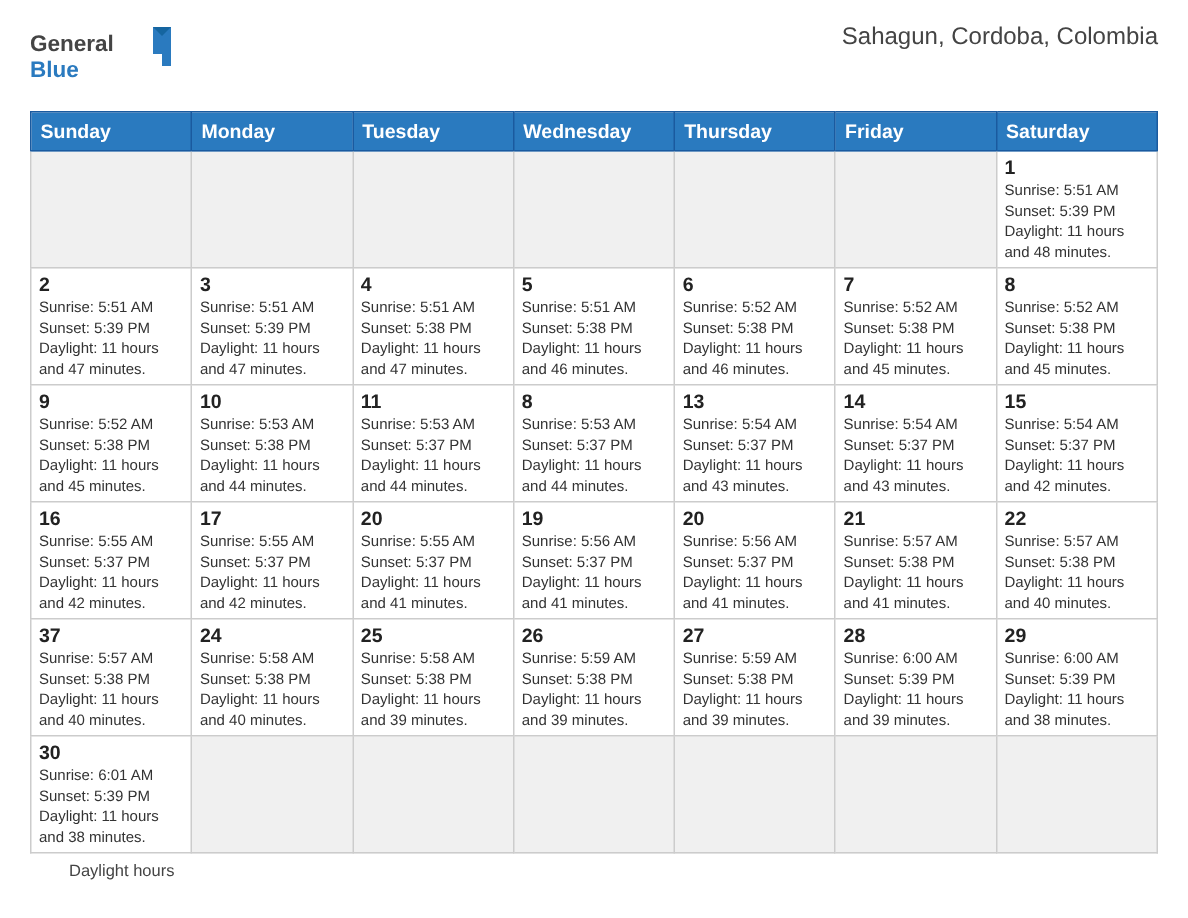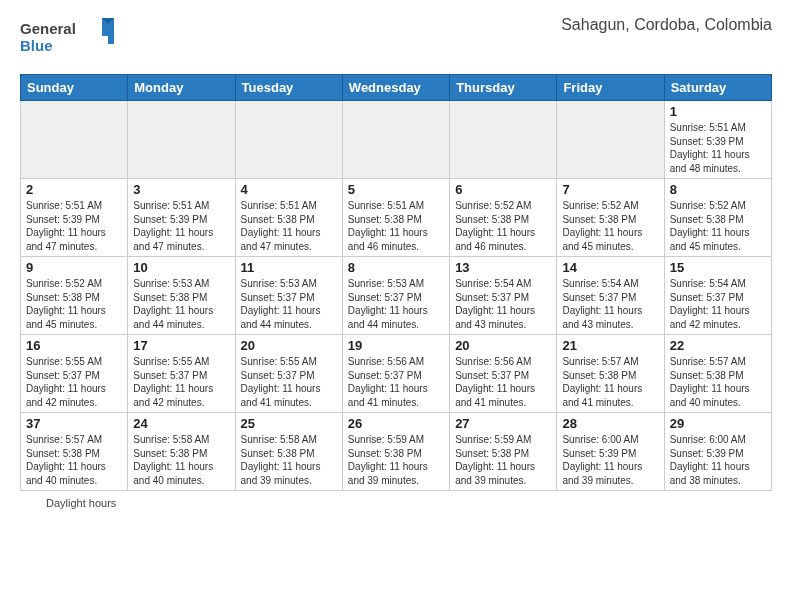--- a/index.html
+++ b/index.html
@@ -246,19 +246,31 @@
           </td>
           <td>
             <span class="day-num">28</span>
             <div class="day-info">Sunrise: 6:00 AM<br>Sunset: 5:39 PM<br>Daylight: 11 hours<br>and 39 minutes.</div>
           </td>
           <td>
             <span class="day-num">29</span>
             <div class="day-info">Sunrise: 6:00 AM<br>Sunset: 5:39 PM<br>Daylight: 11 hours<br>and 38 minutes.</div>
           </td>
         </tr>
+        <tr>
+          <td class="last-row">
+            <span class="day-num">30</span>
+            <div class="day-info">Sunrise: 6:01 AM<br>Sunset: 5:39 PM<br>Daylight: 11 hours<br>and 38 minutes.</div>
+          </td>
+          <td class="empty last-row"></td>
+          <td class="empty last-row"></td>
+          <td class="empty last-row"></td>
+          <td class="empty last-row"></td>
+          <td class="empty last-row"></td>
+          <td class="empty last-row"></td>
+        </tr>
       </tbody>
   </table>
 
   <div class="footer-note">
     <span>Daylight hours</span>
   </div>
 </div>
 
 </body></html>

